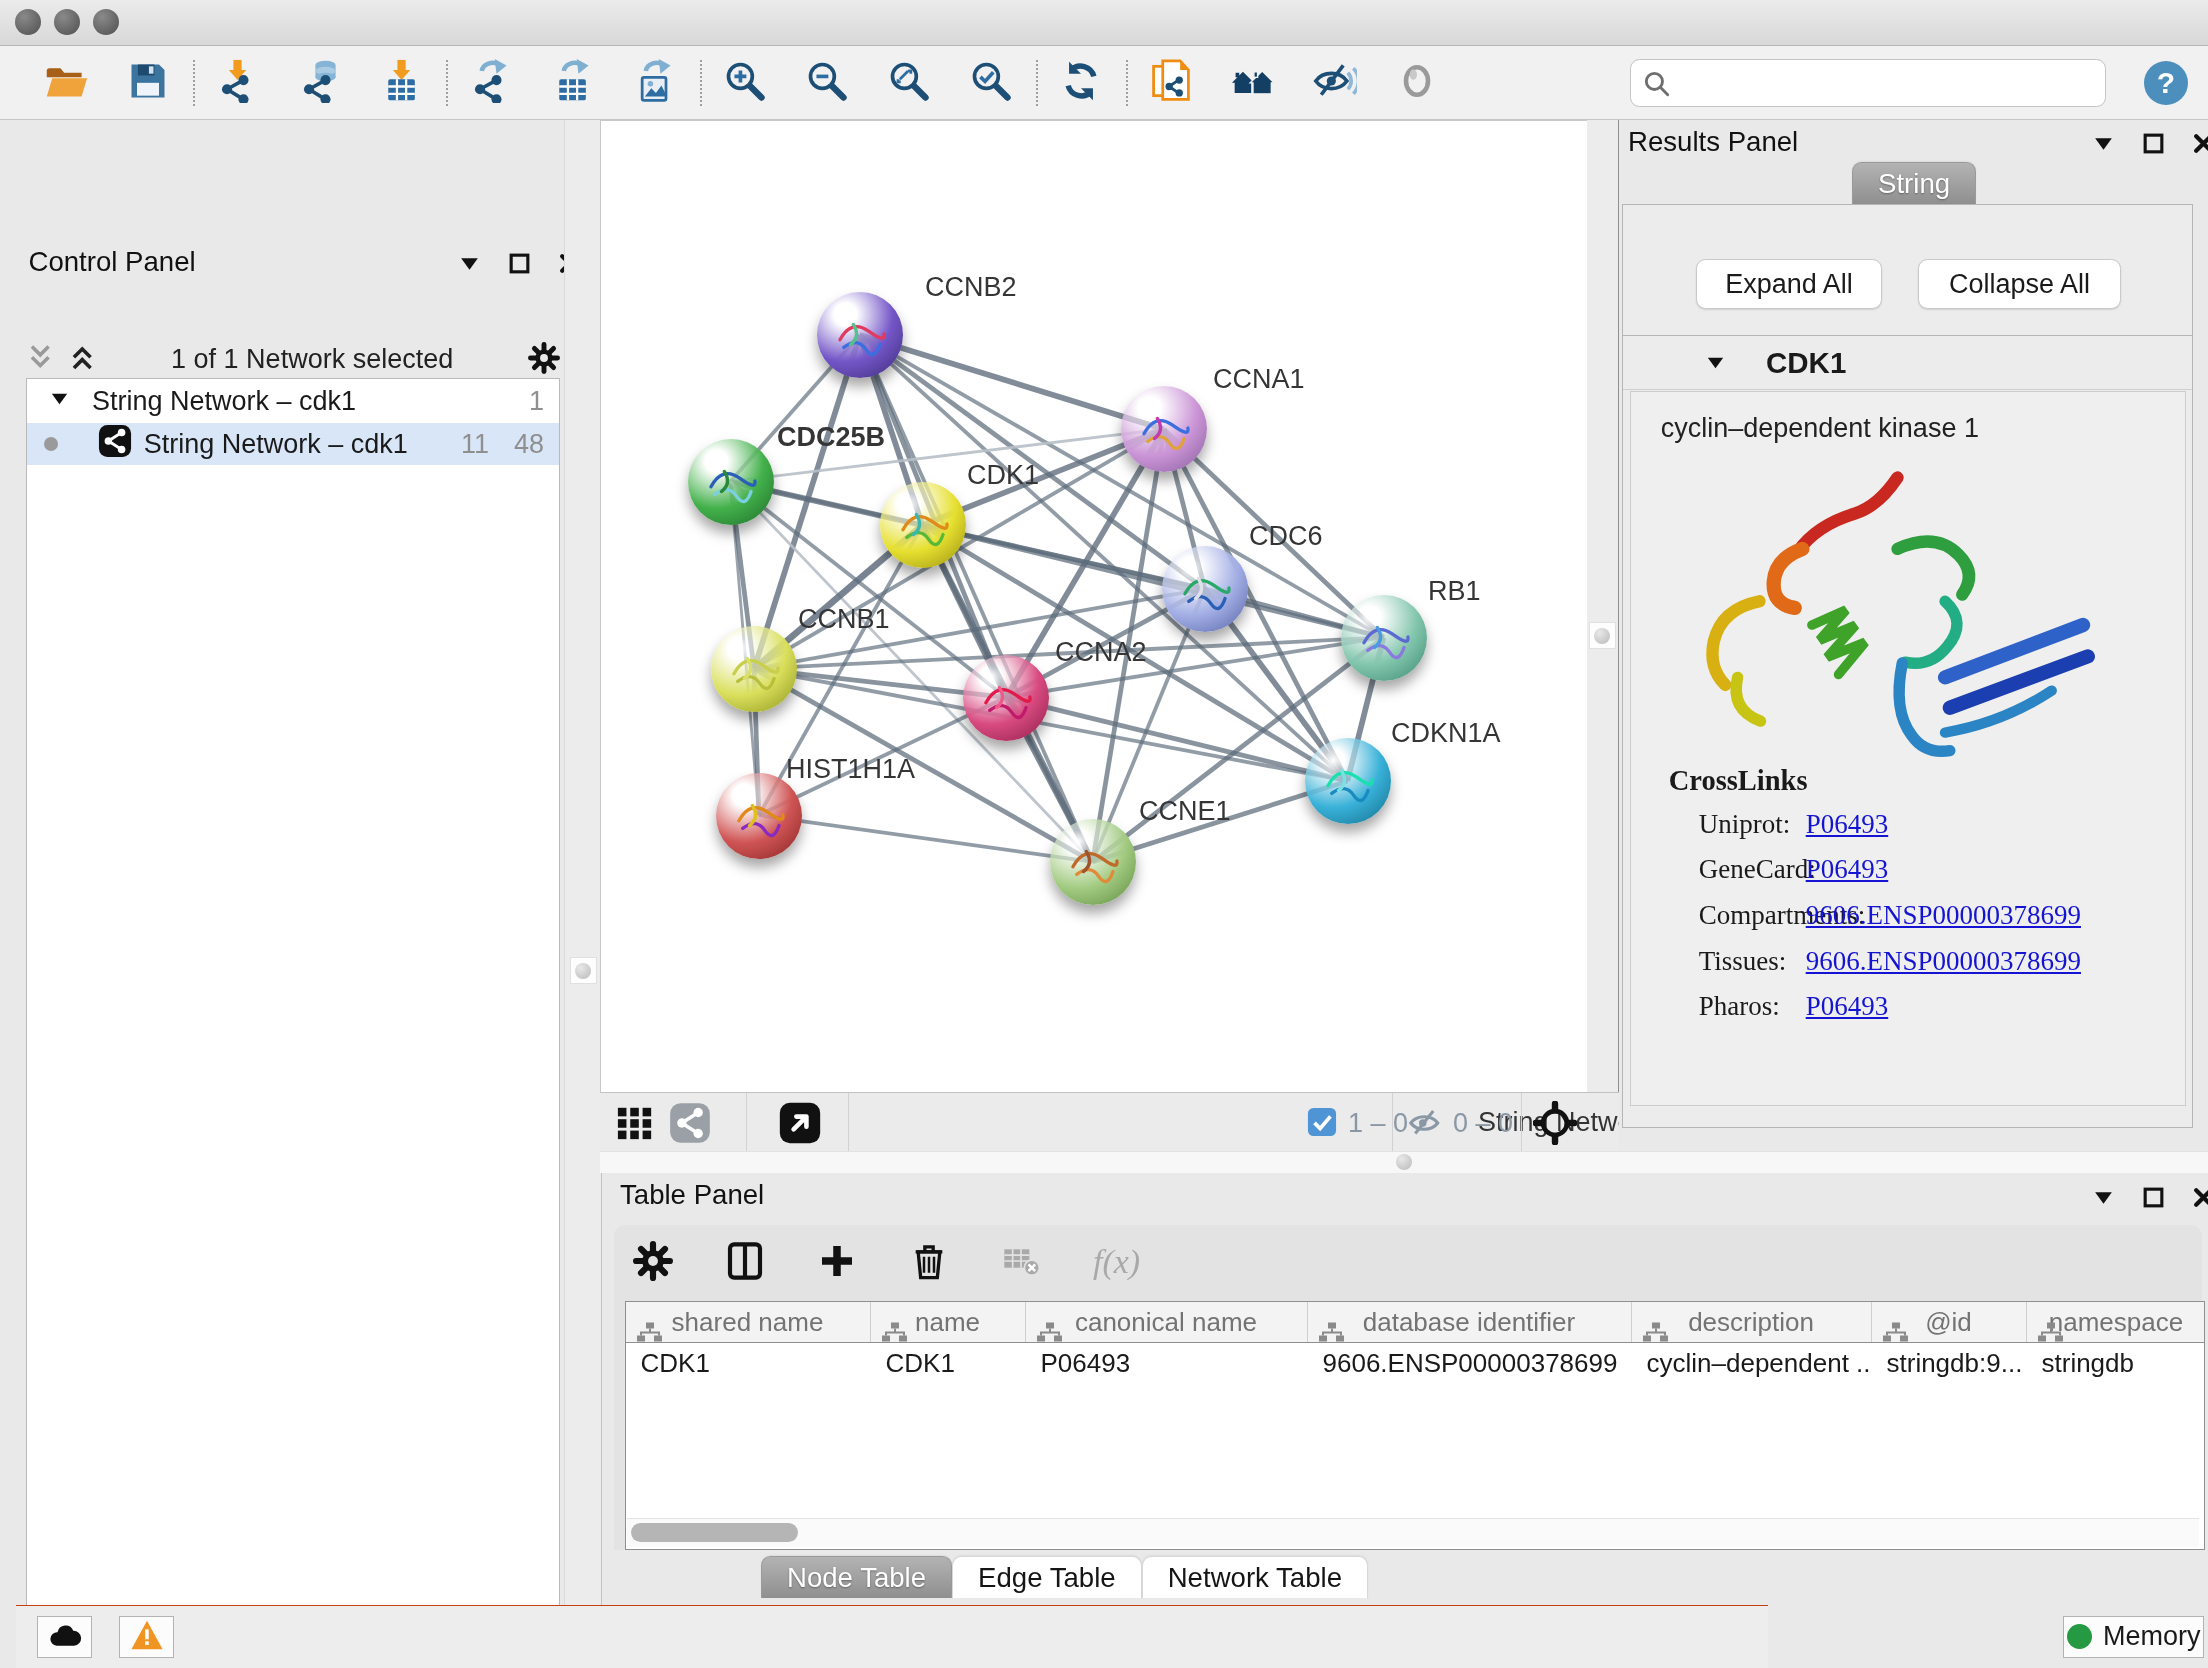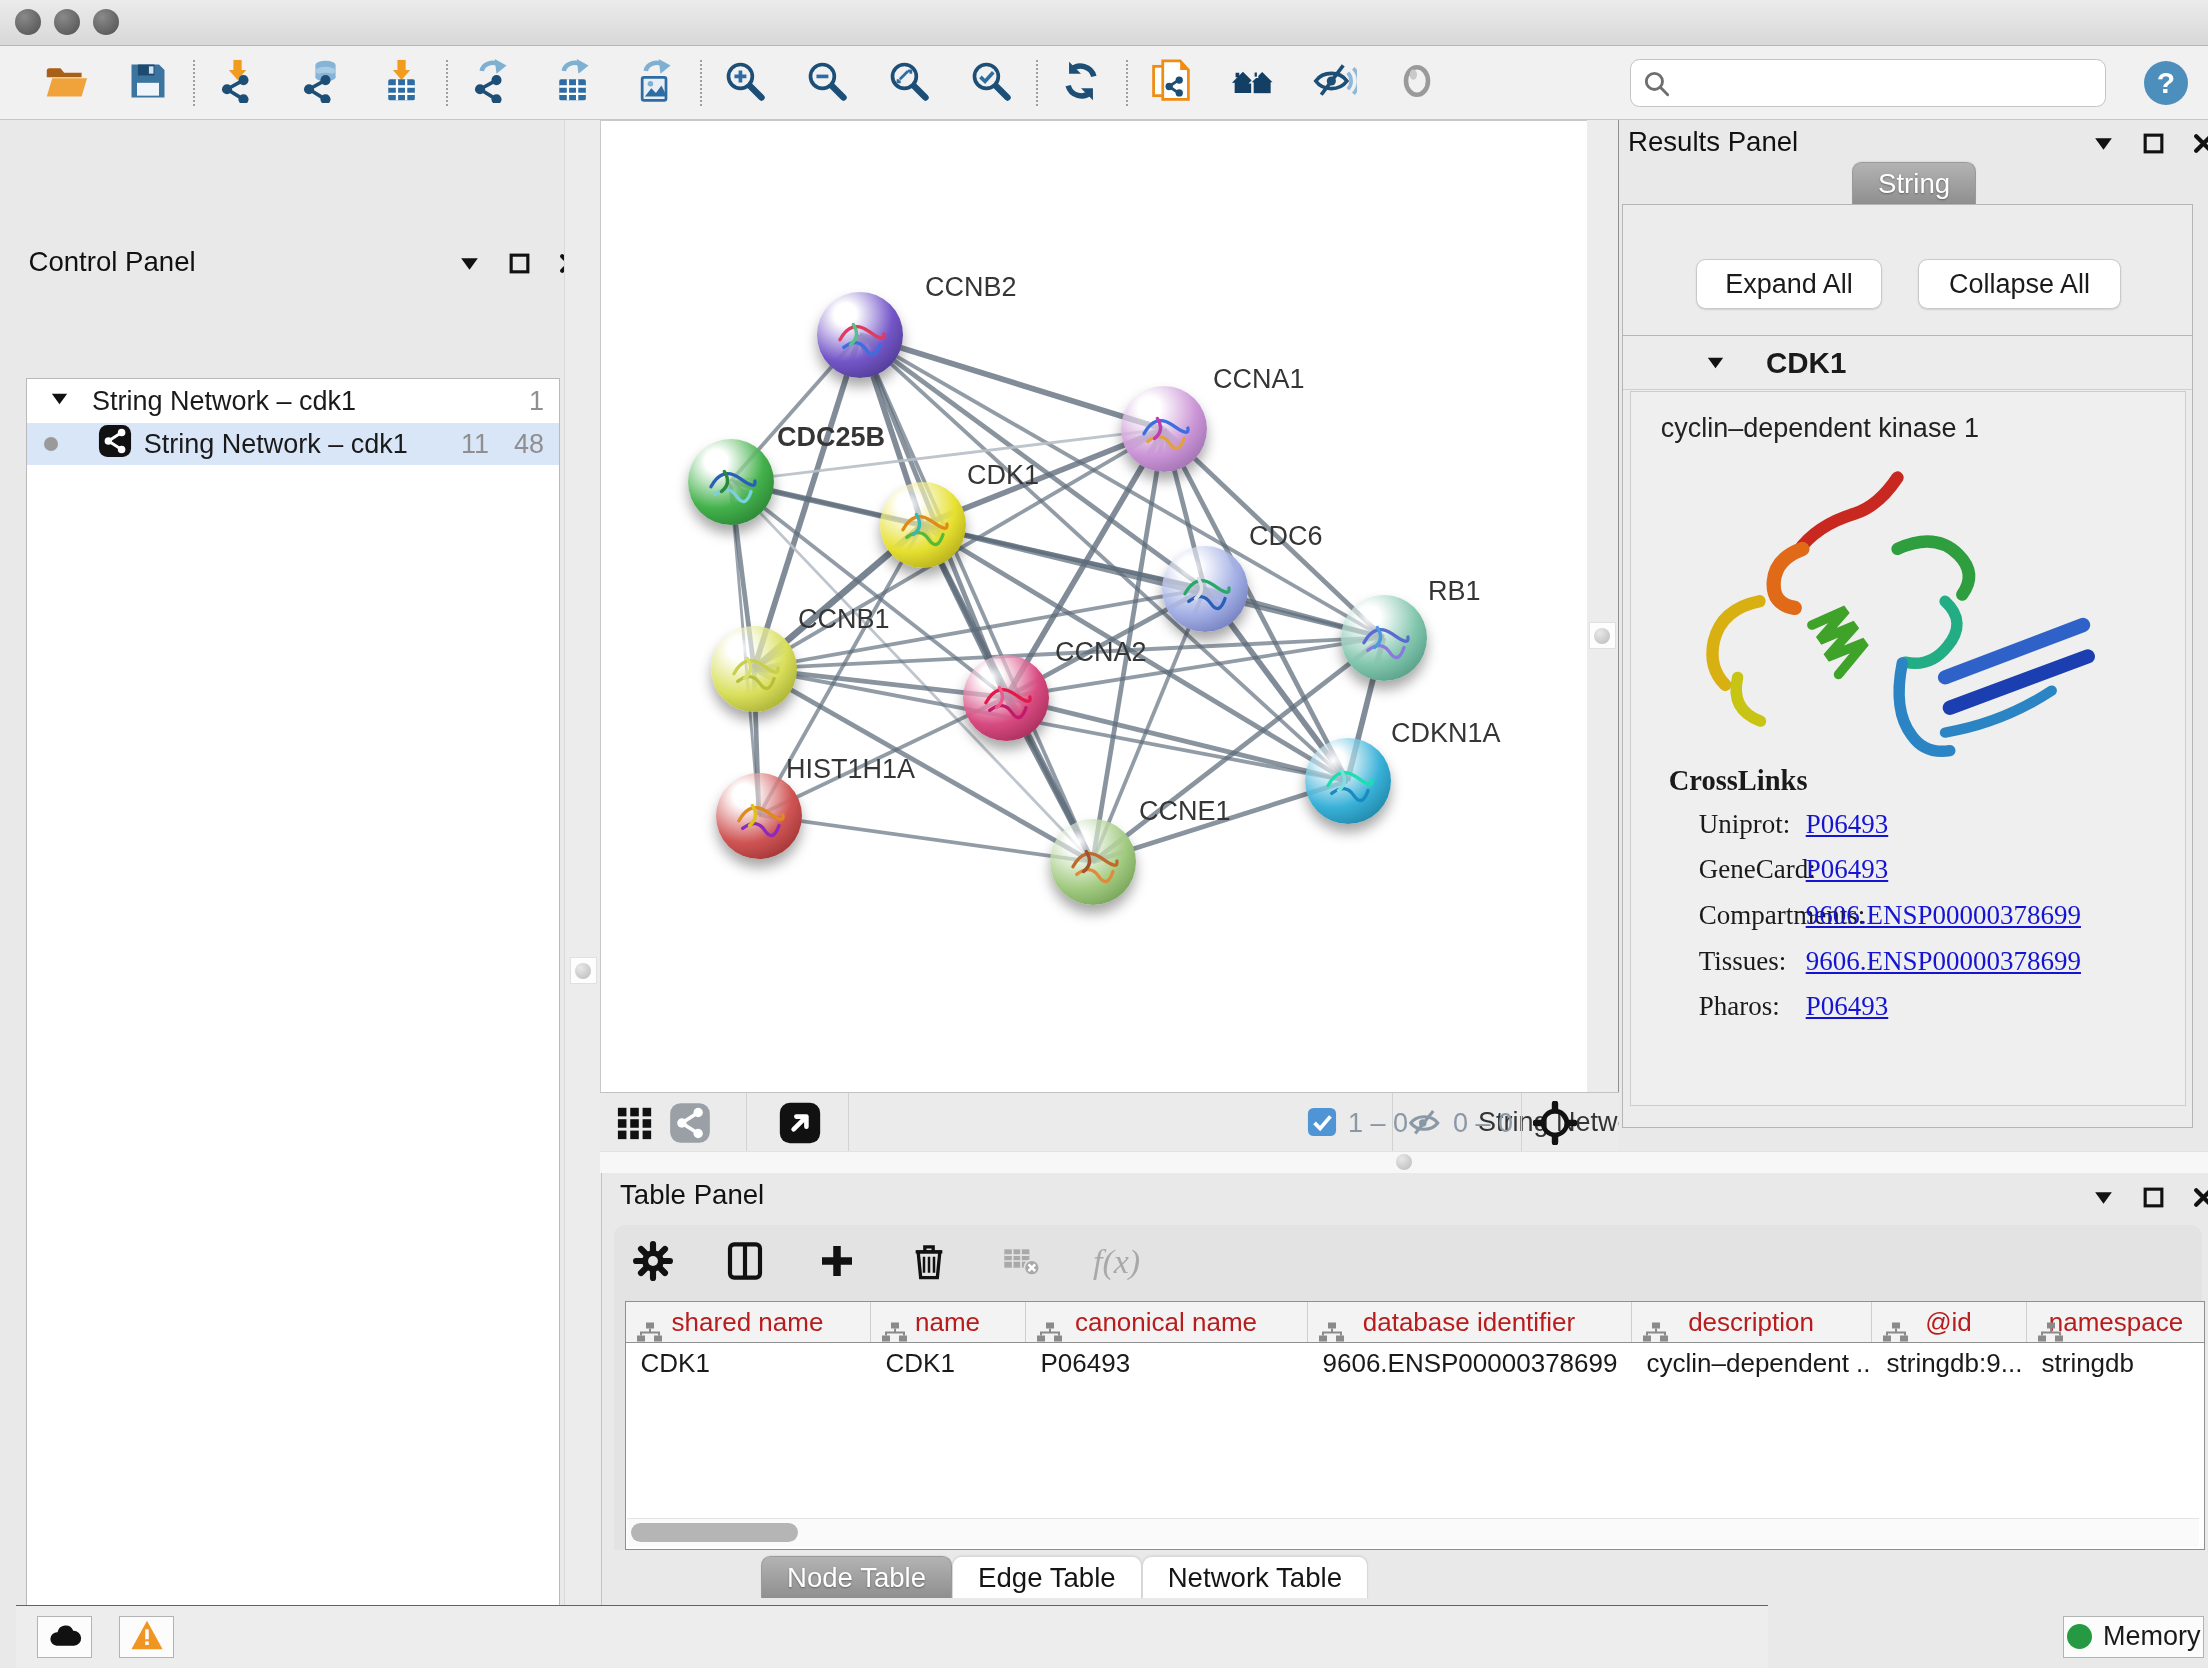--- a/index.html
+++ b/index.html
@@ -84,21 +84,21 @@
   .cl-val{position:absolute;left:175px;color:#1414d2;text-decoration:underline;font-family:"Liberation Serif",serif;}
   
   #tp-title{left:620px;top:1179px;}
   #tp-box{left:614px;top:1225px;width:1588px;height:325px;background:#e3e3e3;border-radius:11.4px 11.4px 0 0;}
   #tp-toolbar{position:absolute;left:19px;top:7.6px;height:59px;display:flex;align-items:center;gap:52px;}
   #tp-toolbar svg{width:40px;height:40px;}
   #fx-label{font-size:34px;color:#a9a9a9;font-style:italic;font-family:"Liberation Serif",serif;}
   #ntable{position:absolute;left:10.5px;top:76px;width:1580px;height:249px;background:#fff;
     border:1.9px solid #8f8f8f;box-sizing:border-box;overflow:hidden;}
   #thead{position:absolute;left:0;top:0;height:40px;width:100%;background:#f3f3f3;border-bottom:1.9px solid #8f8f8f;display:flex;}
-  .th{position:relative;display:flex;align-items:center;justify-content:center;font-size:26px;color:#b91c1c;
+  .th{position:relative;display:flex;align-items:center;justify-content:center;font-size:26px;color:#737373;
     border-right:1px solid #cfcfcf;box-sizing:border-box;flex:0 0 auto;}
   .th svg{position:absolute;left:11.4px;width:26px;height:23px;}
   #trow{position:absolute;left:0;top:40px;height:42px;width:100%;display:flex;}
   .td{display:flex;align-items:center;padding-left:15px;font-size:26px;box-sizing:border-box;
     flex:0 0 auto;white-space:nowrap;overflow:hidden;}
   #hscroll{position:absolute;left:1.9px;bottom:1.9px;width:1572px;height:28.5px;background:#fafafa;border-top:1px solid #e4e4e4;}
   #hthumb{position:absolute;left:3.8px;top:4.8px;width:167px;height:19px;border-radius:9.5px;background:#b5b5b5;}
   #tp-tabs{left:761px;top:1556px;display:flex;}
   
   #statusbar{left:16px;top:1605px;width:1752px;height:63px;background:#ededed;border-top:1px solid #c2410c;}
@@ -315,20 +315,39 @@
   <div class="abs panel-title" id="cp-title">Control Panel</div>
   <div class="ptools" style="left:457px;top:131px">
     <span><svg viewBox="0 0 24 24">
           <path d="M4 7h16l-8 11z" fill="#111"></path>
         </svg></span>
     <span><svg viewBox="0 0 24 24">
           <rect x="4" y="4" width="16" height="16" fill="none" stroke="#111" stroke-width="3"></rect>
         </svg></span>
     <span><svg viewBox="0 0 24 24">
           <path d="M5 5l14 14M19 5L5 19" stroke="#111" stroke-width="4" stroke-linecap="round"></path>
+        </svg></span>
+  </div>
+  <div id="cp-selector" class="abs">
+    <span style="margin-right:13.3px"><svg width="28.5" height="28.5" viewBox="0 0 24 24">
+          <path d="M5 3l7 7 7-7M5 12l7 7 7-7" stroke="#9a9a9a" stroke-width="3" fill="none"></path>
+        </svg></span>
+    <span><svg width="28.5" height="28.5" viewBox="0 0 24 24">
+          <path d="M5 21l7-7 7 7M5 12l7-7 7 7" stroke="#222" stroke-width="3" fill="none"></path>
+        </svg></span>
+    <span class="txt">1 of 1 Network selected</span>
+    <span><svg width="32" height="32" viewBox="0 0 26 26">
+          <g fill="#111">
+            <rect x="11" y="0" width="4" height="26" rx="2"></rect>
+            <rect x="11" y="0" width="4" height="26" rx="2" transform="rotate(45 13 13)"></rect>
+            <rect x="11" y="0" width="4" height="26" rx="2" transform="rotate(90 13 13)"></rect>
+            <rect x="11" y="0" width="4" height="26" rx="2" transform="rotate(135 13 13)"></rect>
+            <circle cx="13" cy="13" r="7"></circle>
+          </g>
+          <circle cx="13" cy="13" r="3.2" fill="#e9e9e9"></circle>
         </svg></span>
   </div>
   <div id="cp-list" class="abs">
     <div class="cp-row" style="height:44px">
       <span style="margin-left:21px"><svg width="23" height="23" viewBox="0 0 24 24">
             <path d="M4 7h16l-8 11z" fill="#111"></path>
           </svg></span>
       <span style="margin-left:21px">String Network – cdk1</span>
       <span class="cp-count" style="position:absolute;right:15px">1</span>
     </div>

